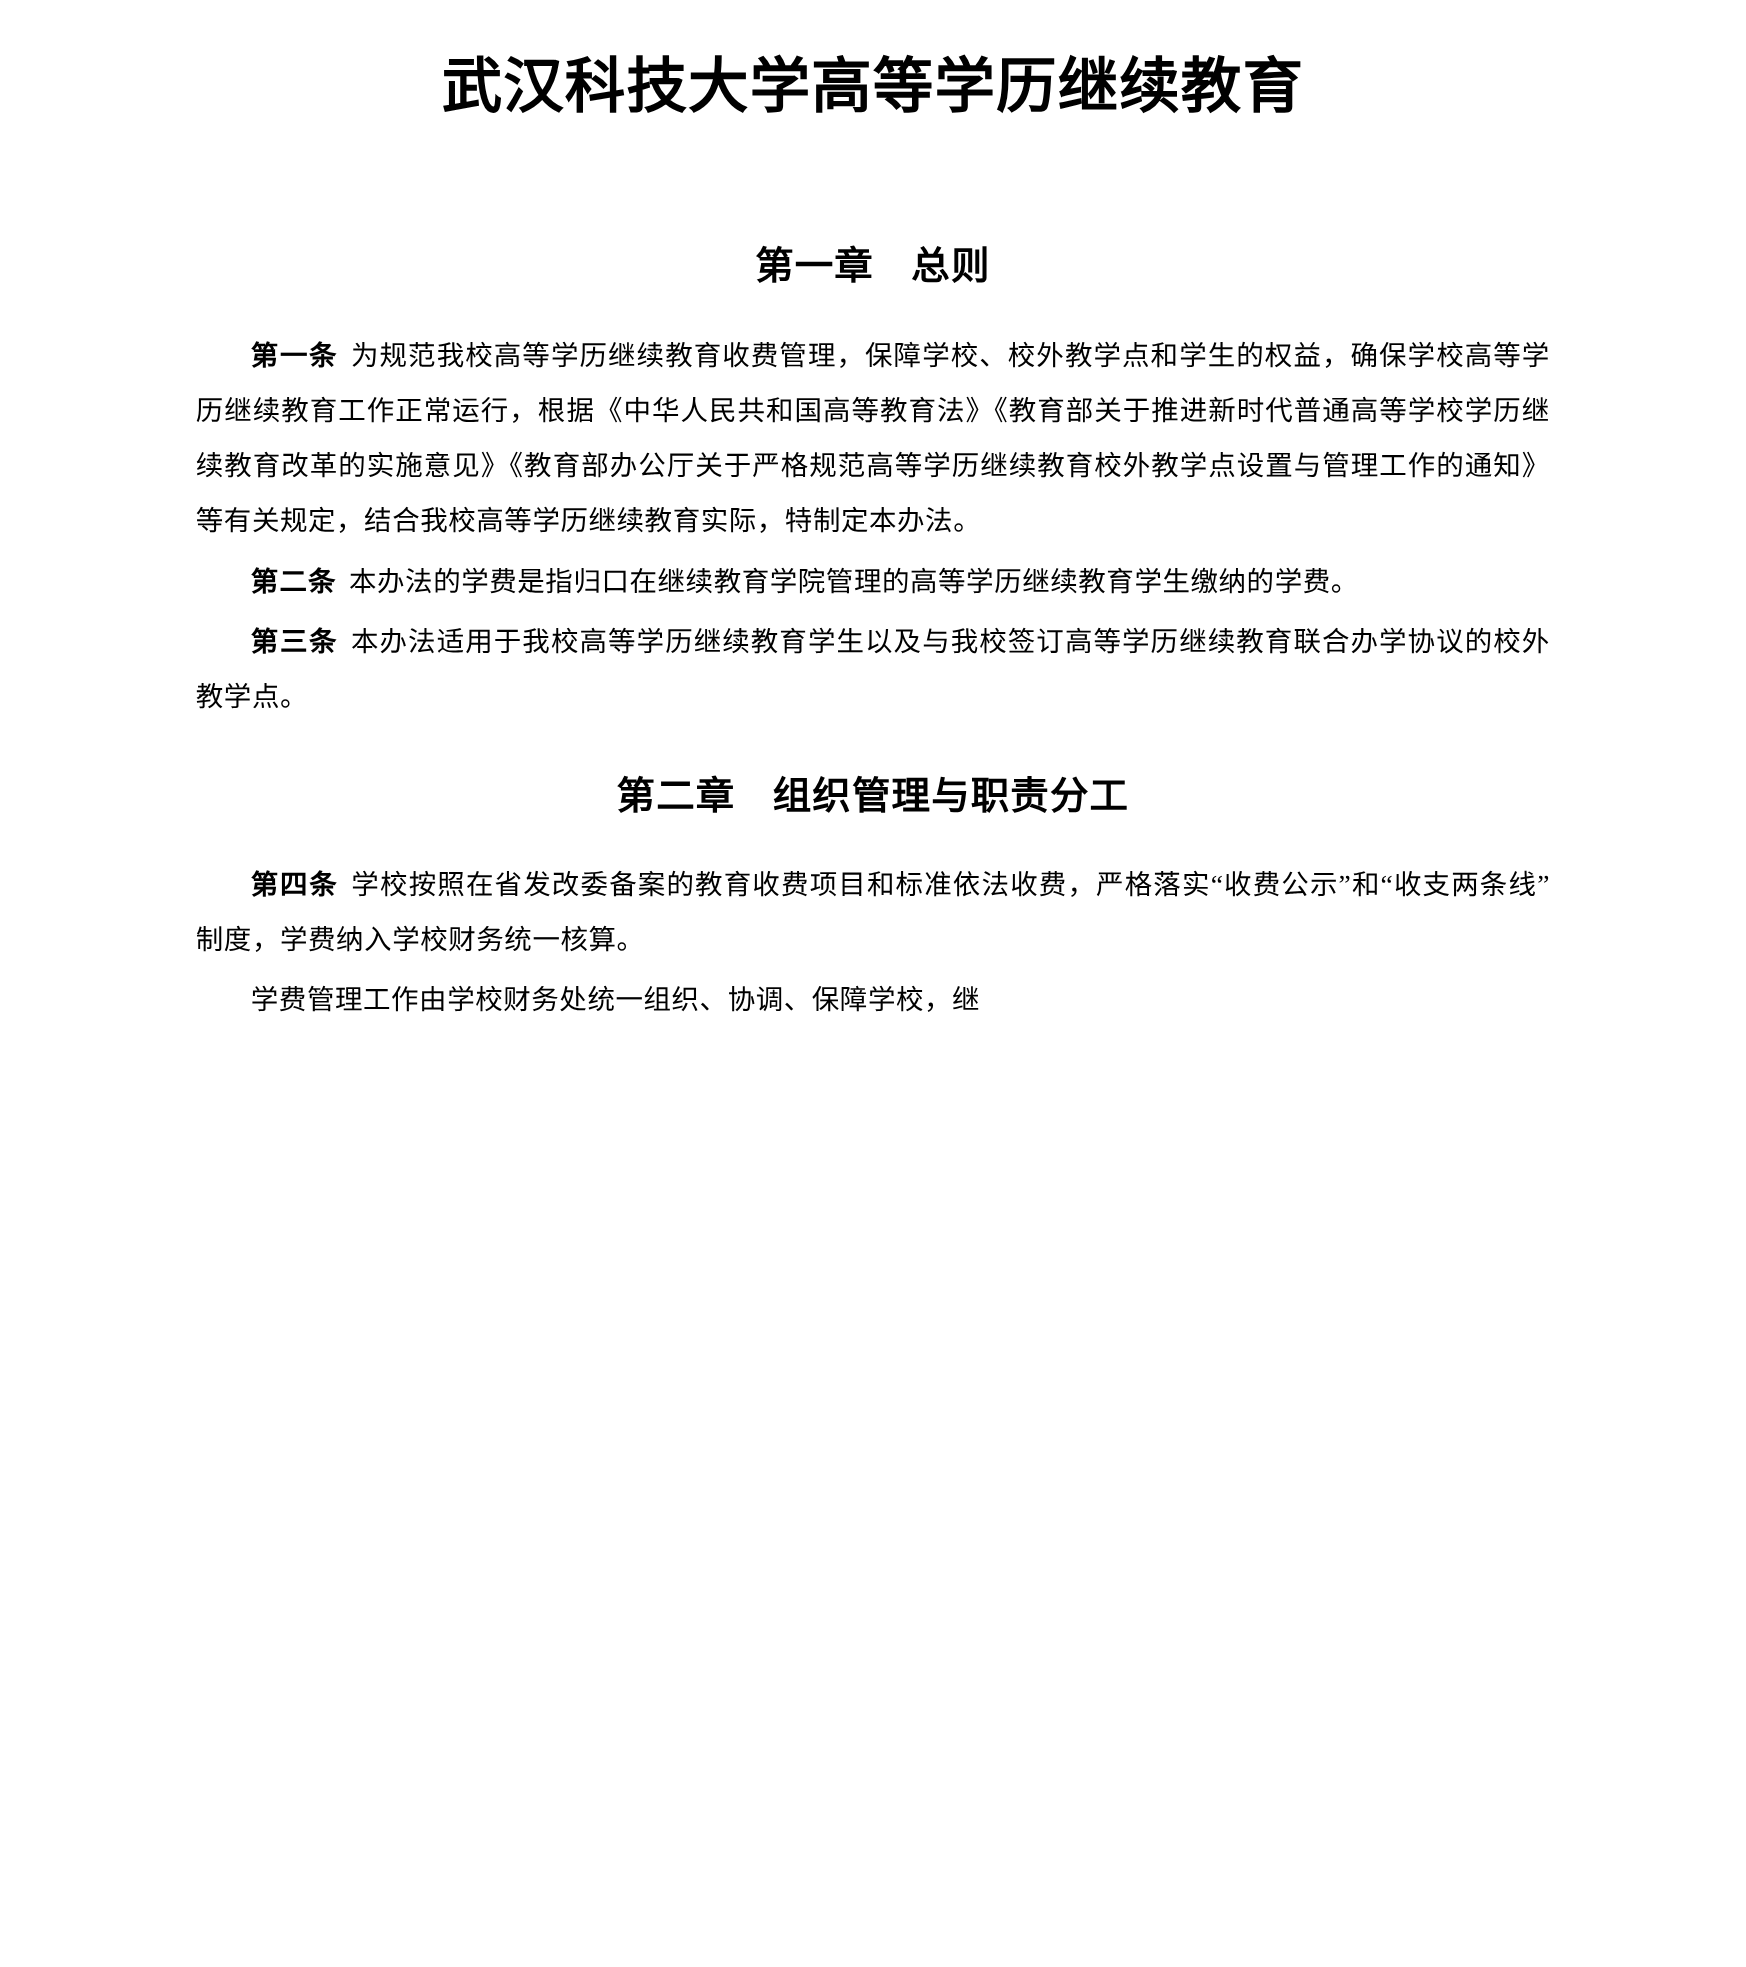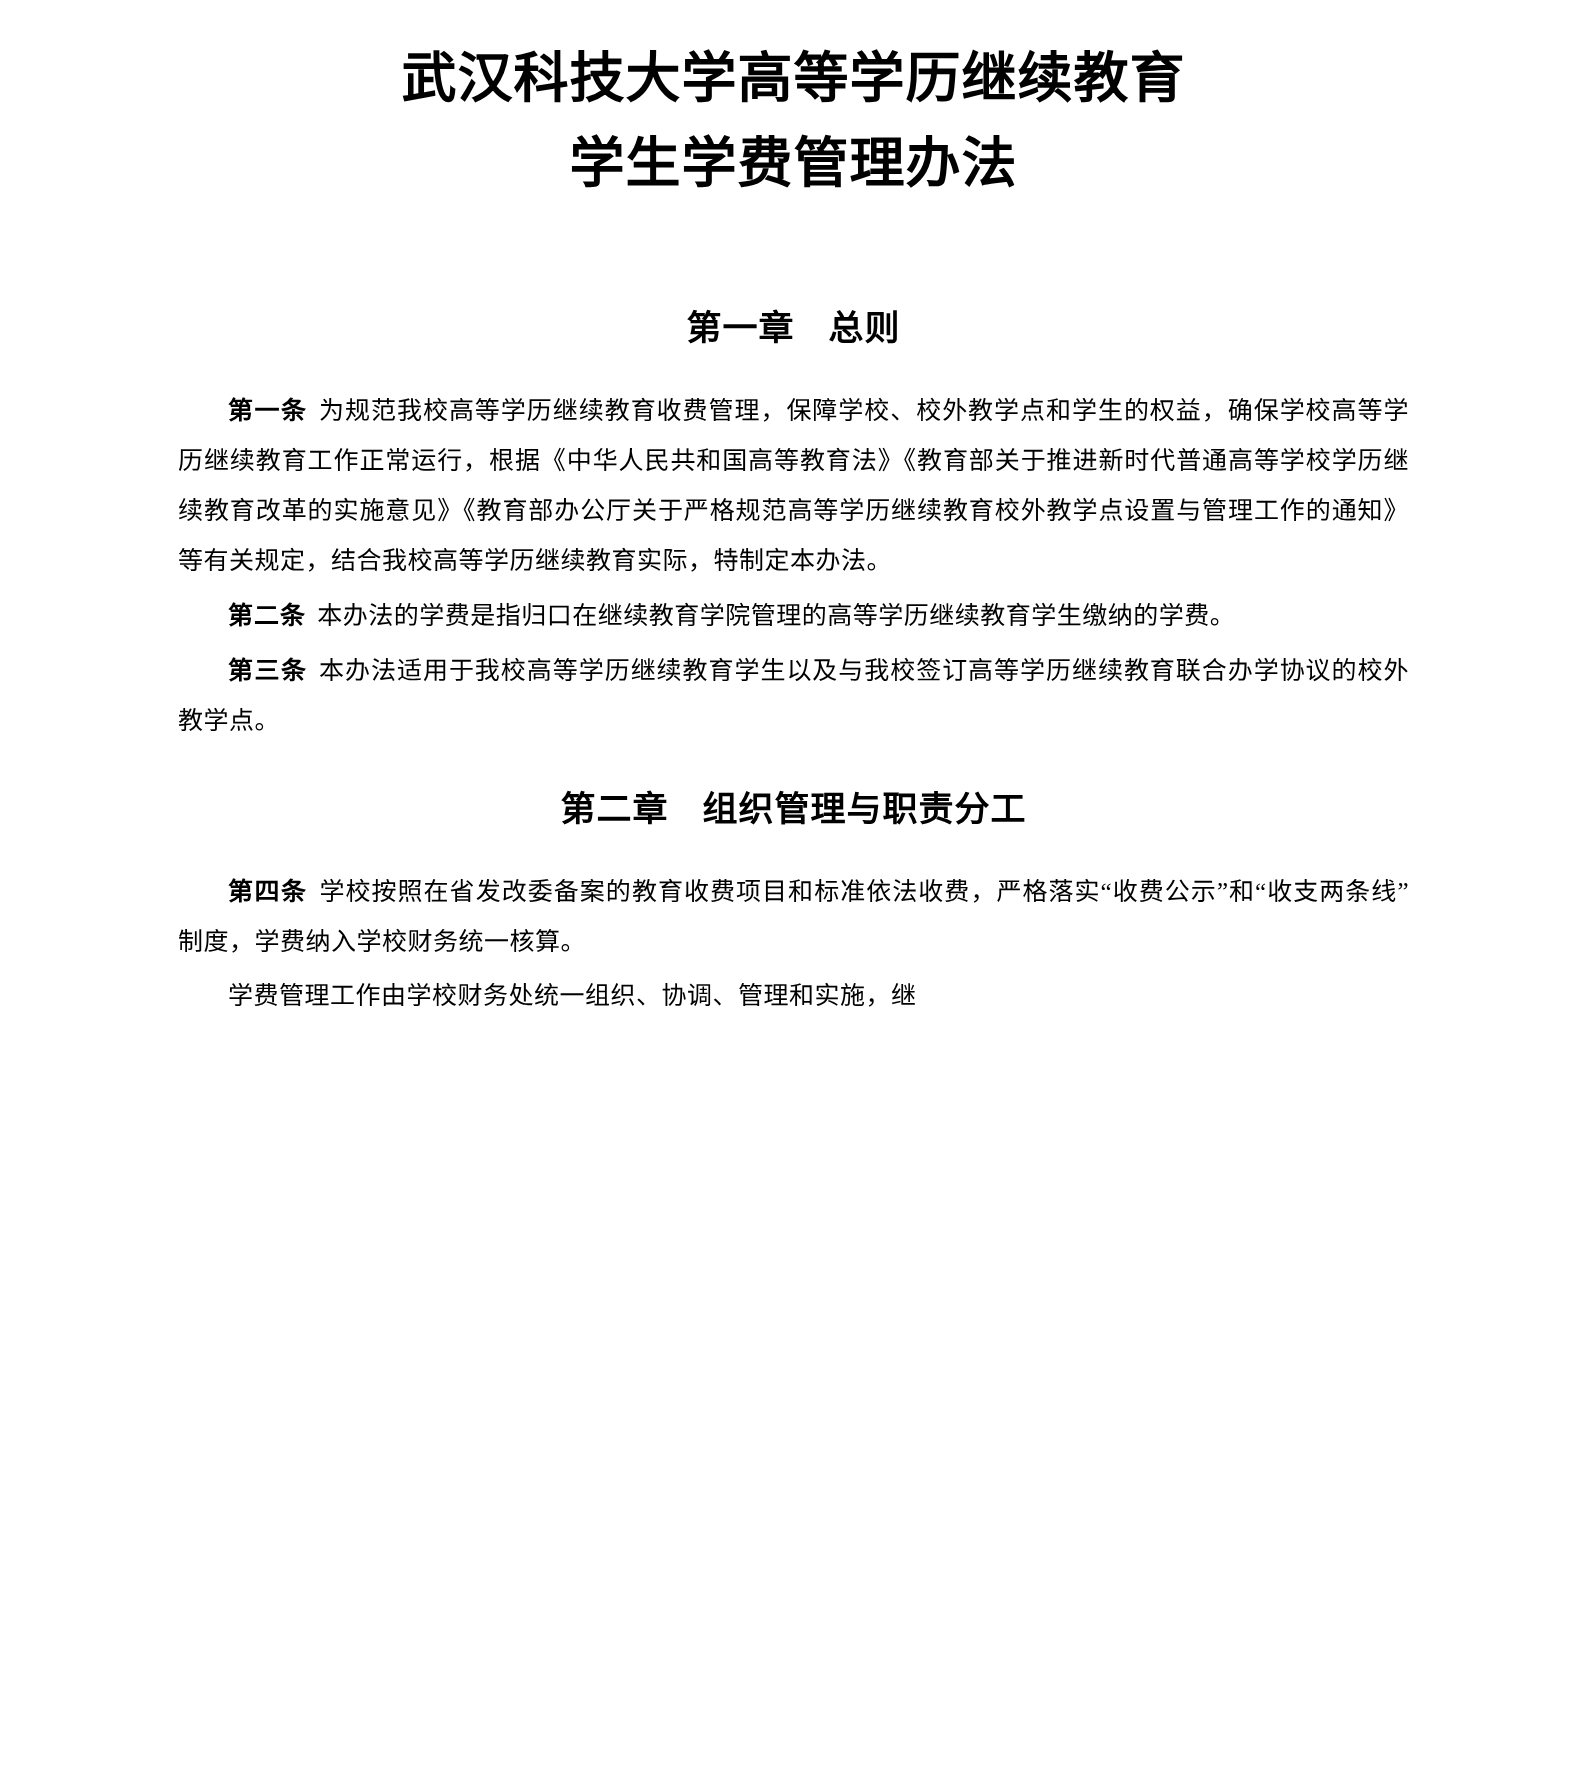--- a/index.html
+++ b/index.html
@@ -76,21 +76,20 @@
     overflow: hidden;
   }
 </style>
 </head>
 <body>
 
 <div class="page">
 
   <h1 class="doc-title">
     <span class="line">武汉科技大学高等学历继续教育</span>
-    <span class="line">学生学费管理办法</span>
   </h1>
 
   <div class="title-gap"></div>
 
   <h2 class="chapter-heading">
     <span>第一章</span><span class="sep"></span><span>总则</span>
   </h2>
 
   <p class="para">
     <span class="art-no">第一条</span><span class="art-gap"></span><span>为规范我校高等学历继续教育收费管理，保障学校、校外教学点和学生的权益，确保学校高等学历继续教育工作正常运行，根据《中华人民共和国高等教育法》《教育部关于推进新时代普通高等学校学历继续教育改革的实施意见》《教育部办公厅关于严格规范高等学历继续教育校外教学点设置与管理工作的通知》等有关规定，结合我校高等学历继续教育实际，特制定本办法。</span>
@@ -108,16 +107,16 @@
 
   <h2 class="chapter-heading">
     <span>第二章</span><span class="sep"></span><span>组织管理与职责分工</span>
   </h2>
 
   <p class="para">
     <span class="art-no">第四条</span><span class="art-gap"></span><span>学校按照在省发改委备案的教育收费项目和标准依法收费，严格落实“收费公示”和“收支两条线”制度，学费纳入学校财务统一核算。</span>
   </p>
 
   <p class="para clipped">
-    <span>学费管理工作由学校财务处统一组织、协调、管理和实施，继</span>
+    <span>学费管理工作由学校财务处统一组织、协调、保障学校，继</span>
   </p>
 
 </div>
 
 </body></html>

